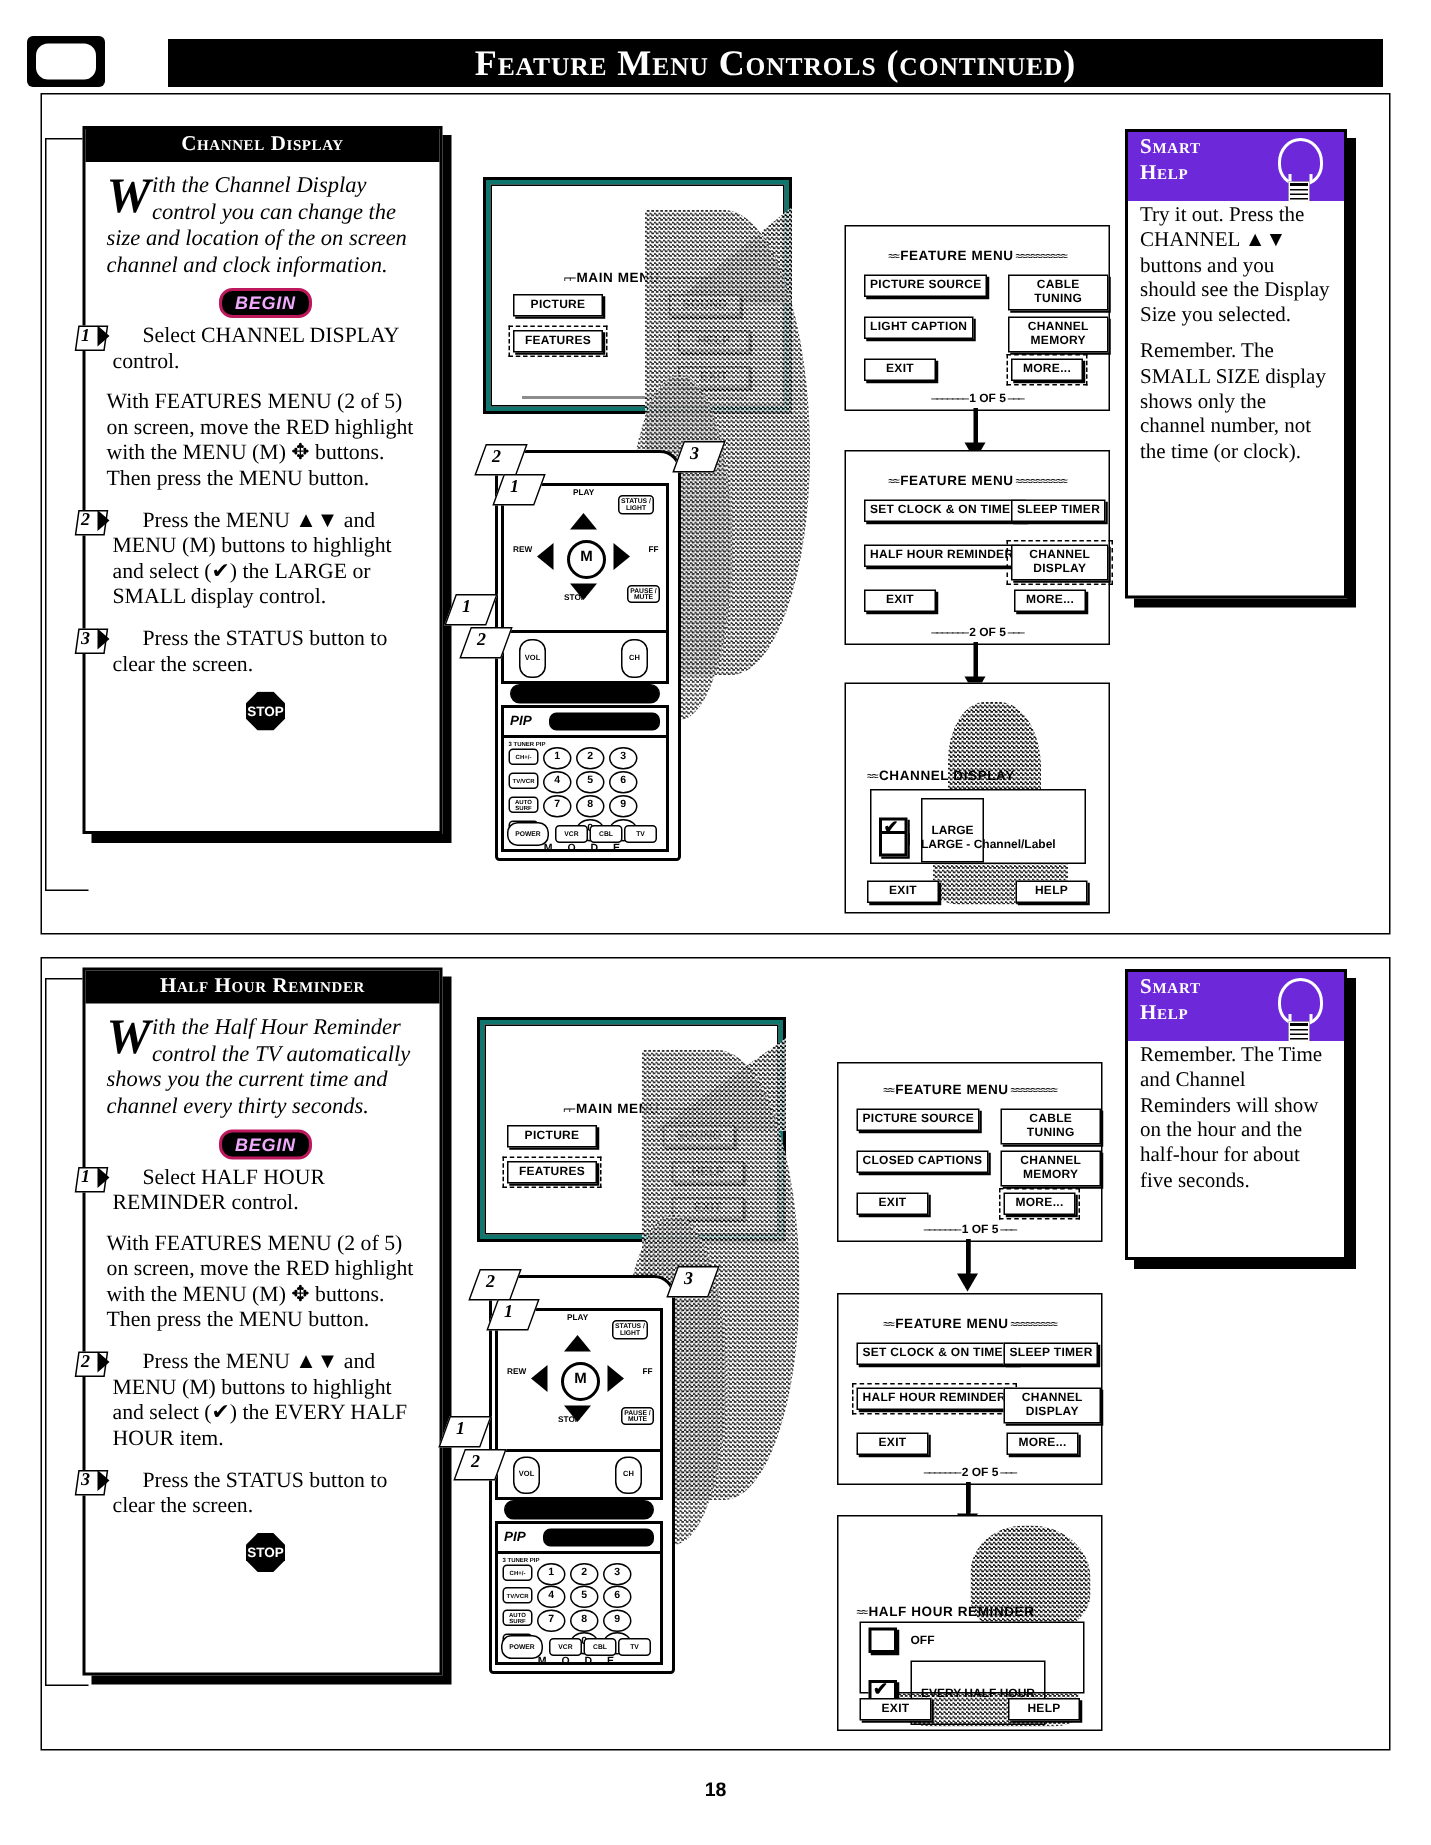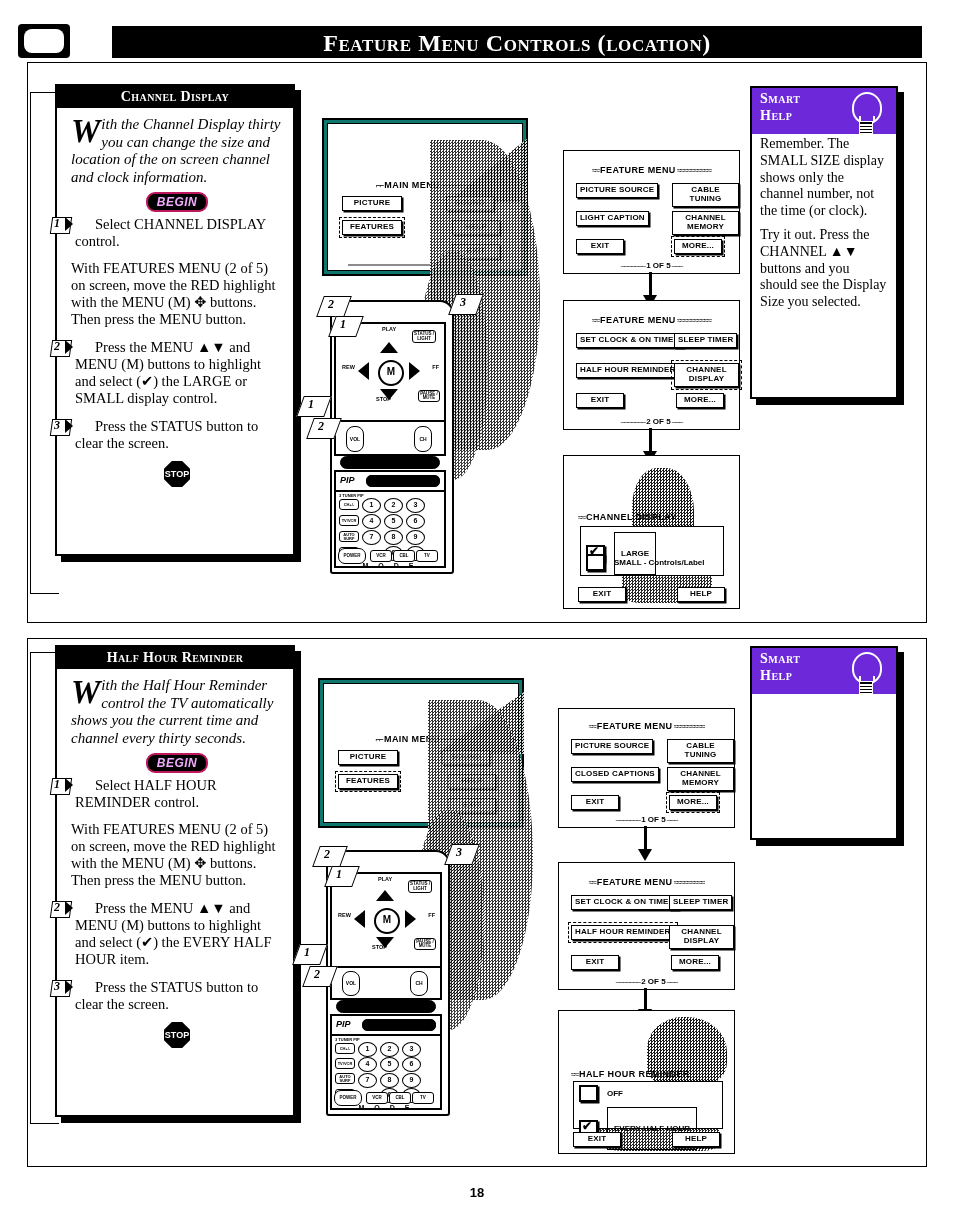--- a/index.html
+++ b/index.html
@@ -133,32 +133,32 @@
   .blob{position:absolute;background:
     repeating-conic-gradient(#000 0% 25%, #fff 0% 50%) 0 0/3px 3px;}
   #pagenum{position:absolute;left:0;top:1185px;width:954px;text-align:center;
     font-family:"Liberation Sans",sans-serif;font-size:13px;font-weight:700;}
 </style>
 </head>
 <body>
 
 <div id="tv-icon"></div>
 <div id="header-band"></div>
-<div id="header-title">Feature Menu Controls (location)</div>
+<div id="header-title">Feature Menu Controls (continued)</div>
 
 <div class="section-frame" id="frame-top"></div>
 <div class="section-frame" id="frame-bottom"></div>
 
 <div class="flowbar" id="flow-top"></div>
 <div class="flowbar" id="flow-bottom"></div>
 
 <div class="instr-panel" id="instr-top">
   <div class="instr-head">Channel Display</div>
   <div class="instr-body">
-    <p class="intro"><span class="dropcap">W</span><span>ith the Channel Display thirty you can change the size and location of the on screen channel and clock information.</span></p>
+    <p class="intro"><span class="dropcap">W</span><span>ith the Channel Display control you can change the size and location of the on screen channel and clock information.</span></p>
     <div class="begin-wrap"><span class="begin">BEGIN</span></div>
     <div class="step">
       <span class="num">
           <span></span>
           <b>1</b>
           <i></i>
         </span>
       <b class="bold">Select CHANNEL DISPLAY</b><span> control.</span>
     </div>
     <p class="para">With FEATURES MENU (2 of 5) on screen, move the RED highlight with the MENU (M) ✥ buttons. Then press the MENU button.</p>
@@ -186,22 +186,22 @@
   <div class="help-head">
     <div class="l1">Smart</div>
     <div class="l2">Help</div>
     <div class="bulb">
       <div class="glass"></div>
         <div class="nk"></div>
         <div class="base"></div>
     </div>
   </div>
   <div class="help-body">
+    <p>Try it out. Press the CHANNEL ▲▼ buttons and you should see the Display Size you selected.</p>
     <p>Remember. The SMALL SIZE display shows only the channel number, not the time (or clock).</p>
-    <p>Try it out. Press the CHANNEL ▲▼ buttons and you should see the Display Size you selected.</p>
   </div>
 </div>
 
 <div class="tvset" style="left:322px;top:118px;width:196px;height:148px;">
   <div class="inner">
     <div class="blob" style="left:120px;top:14px;width:80px;height:64px;clip-path:polygon(100% 0,100% 100%,0 100%);opacity:.85"></div>
     <div class="osd-title" style="top:56px"><span class="dash">⌐⌐ </span><span>MAIN MENU</span><span class="dash"> ⌐⌐⌐⌐⌐⌐⌐⌐⌐</span></div>
     <div style="position:absolute;left:14px;top:72px" class="mbtn">PICTURE</div>
     <div style="position:absolute;left:118px;top:72px" class="mbtn sm">SOUND</div>
     <div style="position:absolute;left:14px;top:96px" class="mbtn hl">FEATURES</div>
@@ -246,21 +246,21 @@
   <div class="blob" style="left:68px;top:12px;width:62px;height:98px;border-radius:40% 45% 30% 35%;opacity:.9"></div>
   <div class="blob" style="left:58px;top:95px;width:90px;height:52px;border-radius:45% 40% 10% 20%;opacity:.85"></div>
   <div class="osd-title" style="top:56px;text-align:left;padding-left:14px"><span class="dash">≈≈ </span><span>CHANNEL DISPLAY</span></div>
   <div style="position:absolute;left:16px;top:70px;width:142px;height:48px;border:1.6px solid #000;background:#fff;"></div>
   <div class="optrow" style="left:22px;top:76px">
     <span class="chk on"></span>
     <span class="optlbl">LARGE</span>
   </div>
   <div class="optrow" style="left:22px;top:98px">
     <span class="chk"></span>
-    <span class="optlbl plain">SMALL - Controls/Label</span>
+    <span class="optlbl plain">LARGE - Channel/Label</span>
   </div>
   <div style="position:absolute;left:14px;bottom:6px" class="mbtn sm">EXIT</div>
   <div style="position:absolute;right:14px;bottom:6px" class="mbtn sm">HELP</div>
 </div>
 
 <div class="remote" style="left:330px;top:300px;width:120px;height:270px;">
   <div class="rbody"></div>
   <div class="rsec" style="top:22px;height:96px;">
     <div class="rlabel" style="left:46px;top:2px">PLAY</div>
     <div class="rbtn" style="left:76px;top:6px;width:22px;height:11px;font-size:4.5px">STATUS / LIGHT</div>
@@ -368,20 +368,23 @@
 <div class="help-panel" id="help-bottom">
   <div class="help-head">
     <div class="l1">Smart</div>
     <div class="l2">Help</div>
     <div class="bulb">
       <div class="glass"></div>
         <div class="nk"></div>
         <div class="base"></div>
     </div>
   </div>
+  <div class="help-body">
+    <p>Remember. The Time and Channel Reminders will show on the hour and the half-hour for about five seconds.</p>
+  </div>
 </div>
 
 <div class="tvset" style="left:318px;top:678px;width:196px;height:140px;">
   <div class="inner">
     <div class="blob" style="left:112px;top:8px;width:88px;height:62px;clip-path:polygon(100% 0,100% 100%,0 100%);opacity:.85"></div>
     <div class="osd-title" style="top:50px"><span class="dash">⌐⌐ </span><span>MAIN MENU</span><span class="dash"> ⌐⌐⌐⌐⌐⌐⌐</span></div>
     <div style="position:absolute;left:14px;top:66px" class="mbtn">PICTURE</div>
     <div style="position:absolute;left:118px;top:66px" class="mbtn sm">SOUND</div>
     <div style="position:absolute;left:14px;top:90px" class="mbtn hl">FEATURES</div>
     <div style="position:absolute;left:124px;top:90px" class="mbtn sm">HELP</div>

